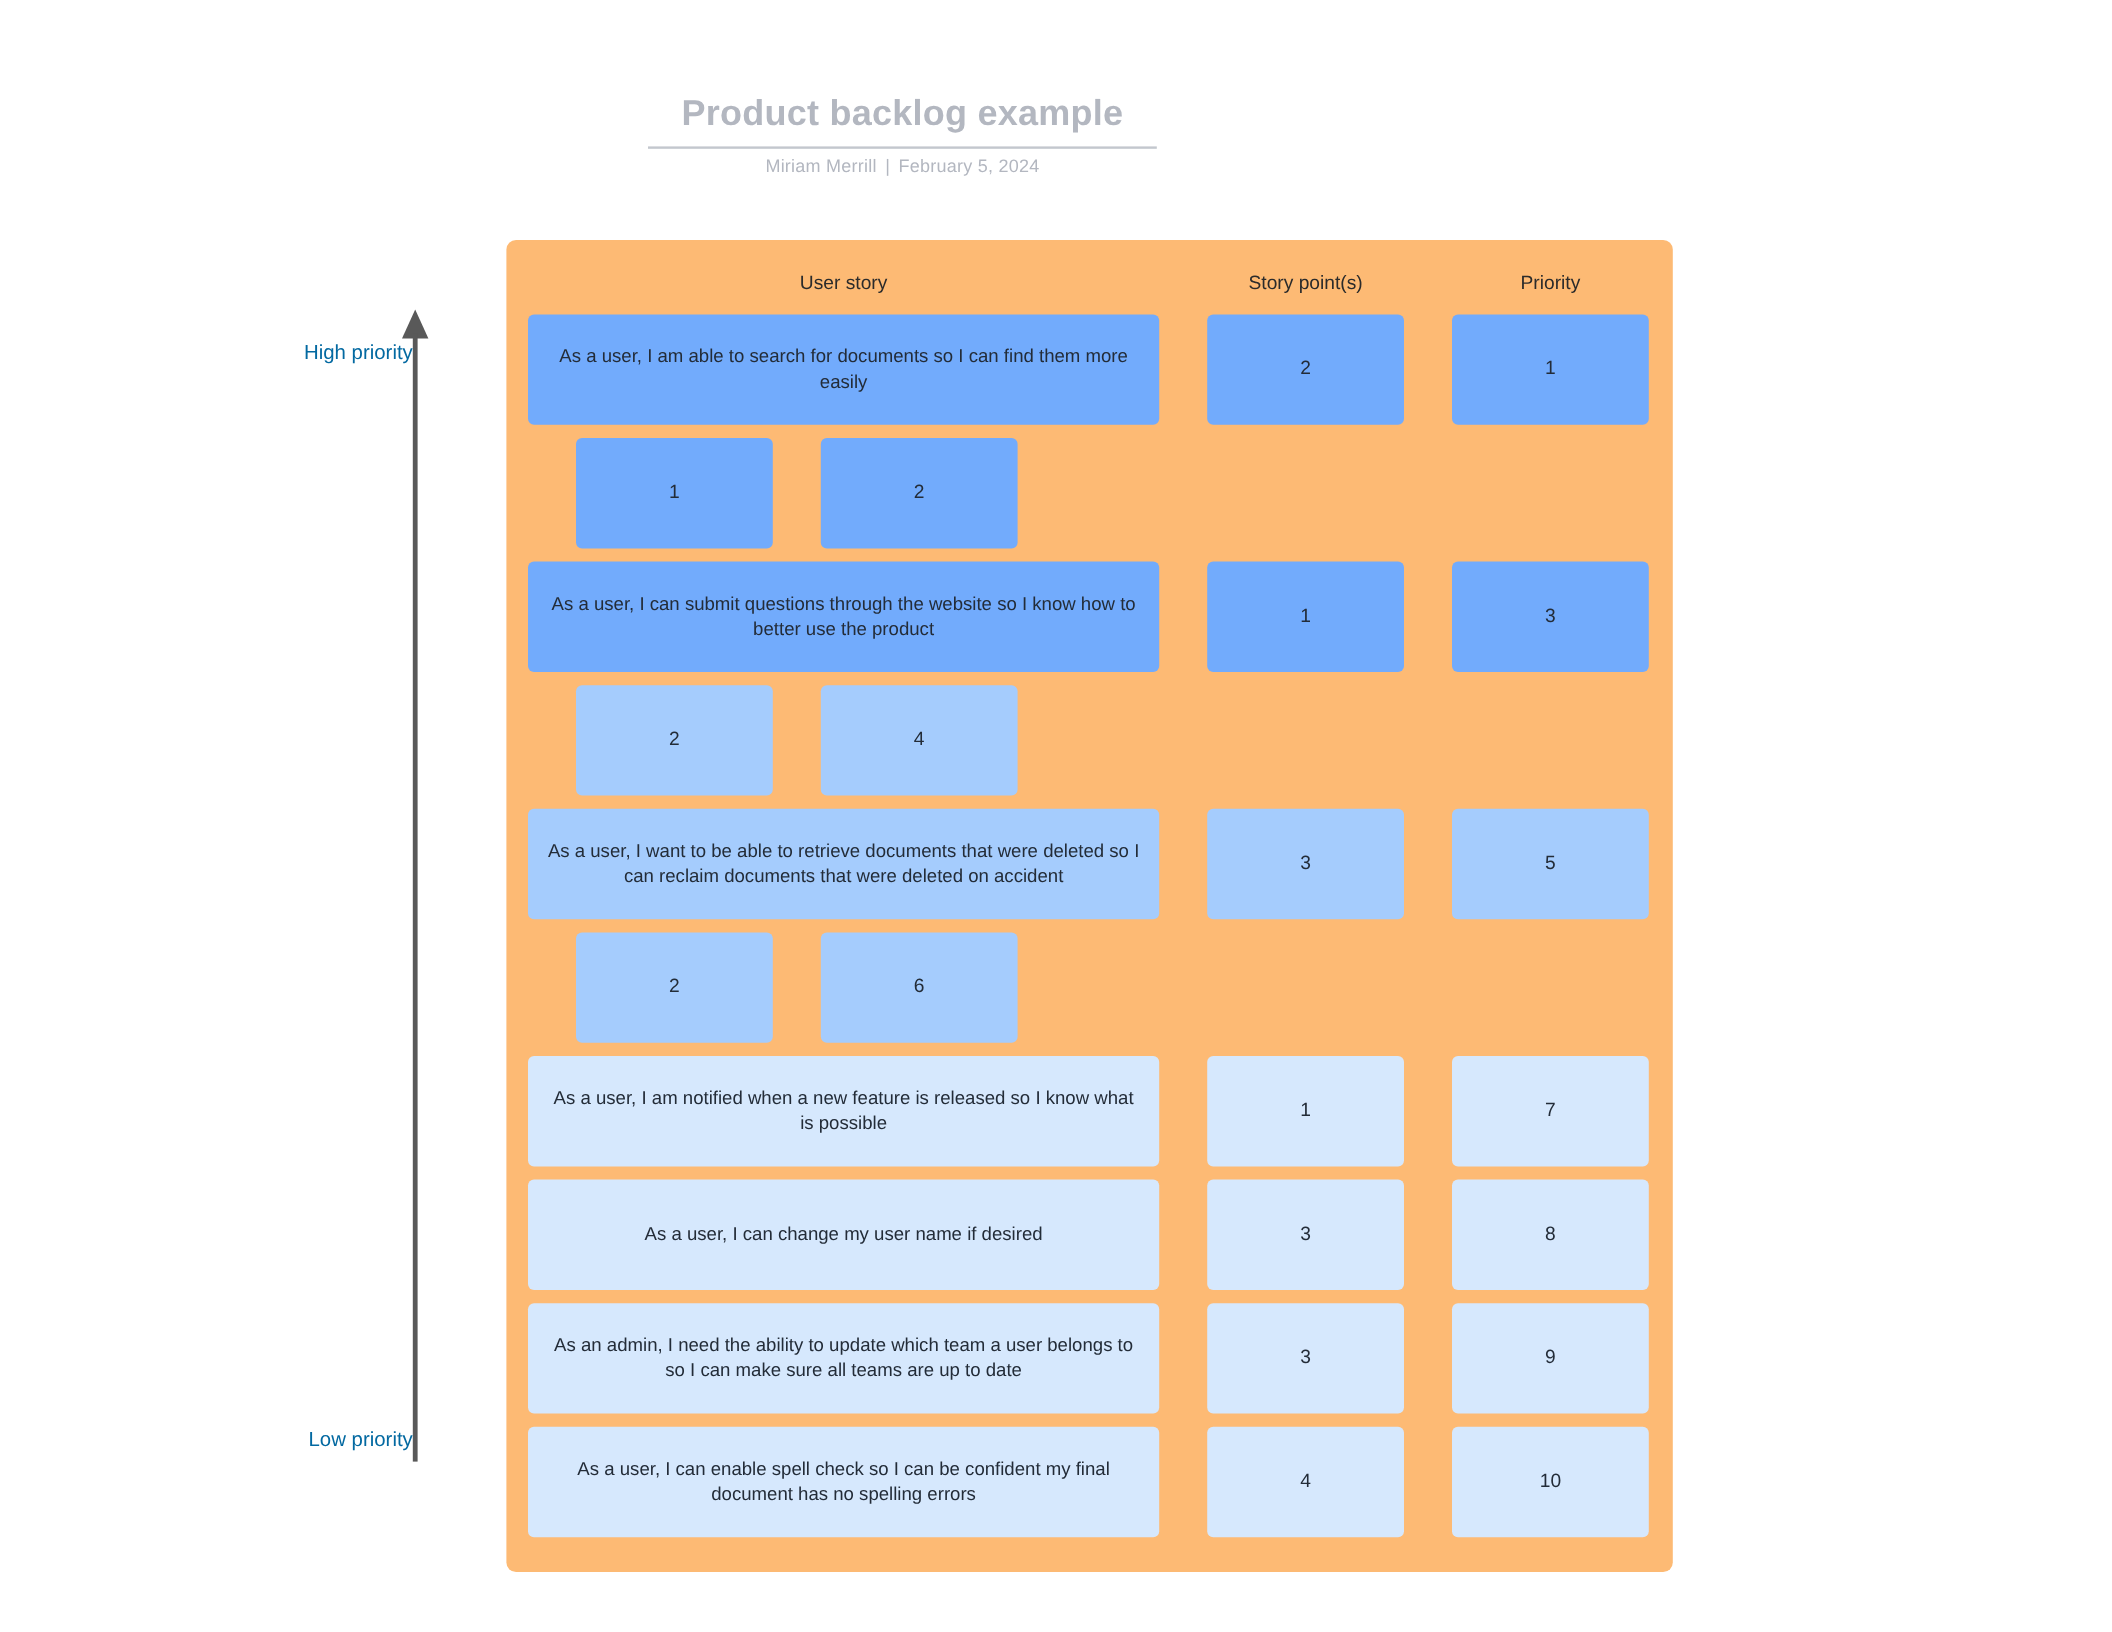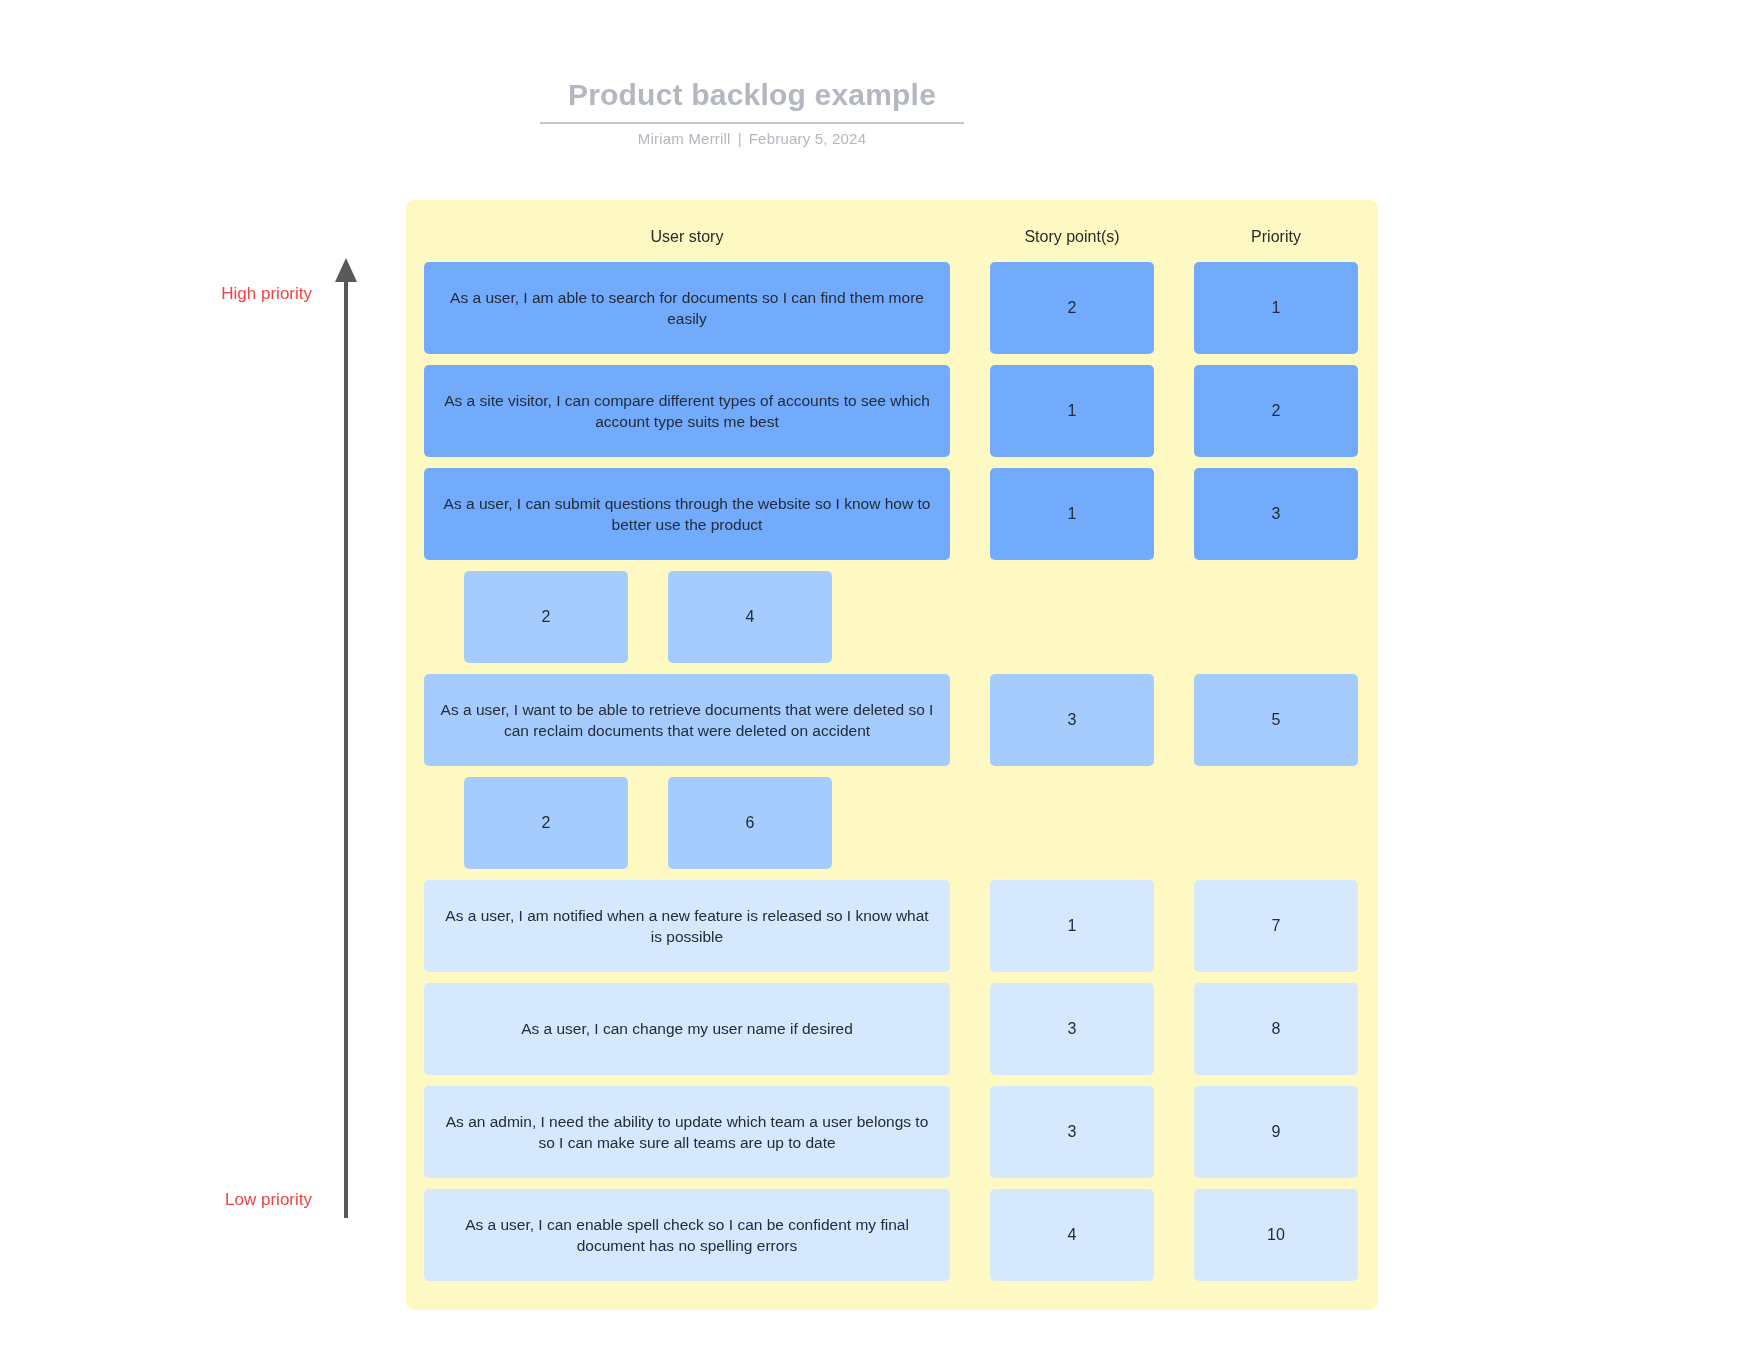--- a/index.html
+++ b/index.html
@@ -65,35 +65,35 @@
     left: 99px;
     top: 0px;
     width: 0;
     height: 0;
     border-left: 11px solid transparent;
     border-right: 11px solid transparent;
     border-bottom: 24px solid #595959;
   }
   .axis-label {
     position: absolute;
-    right: 54px;
+    right: 22px;
     font-size: 17px;
-    color: #ef4444;
+    color: #0369a1;
     white-space: nowrap;
   }
   .axis-label.high { top: 26px; }
   .axis-label.low  { bottom: 8px; }
 
   
   .panel {
     position: absolute;
-    left: 406px;
+    left: 422px;
     top: 200px;
     width: 972px;
-    background: #fef9c3;
+    background: #fdba74;
     border-radius: 8px;
     padding: 0 0 18px 0;
     box-sizing: border-box;
   }
   .grid-row {
     display: flex;
     align-items: flex-end;
     padding: 0 18px;
     box-sizing: border-box;
   }
@@ -163,21 +163,20 @@
     <div class="col-points col-head">Story point(s)</div>
     <div class="col-priority col-head">Priority</div>
   </div>
   <div id="rows-container">
       <div class="grid-row body-row">
         <div class="col-story cell cell-story tier-1">As a user, I am able to search for documents so I can find them more easily</div>
         <div class="col-points cell cell-num tier-1">2</div>
         <div class="col-priority cell cell-num tier-1">1</div>
       </div>
       <div class="grid-row body-row">
-        <div class="col-story cell cell-story tier-1">As a site visitor, I can compare different types of accounts to see which account type suits me best</div>
         <div class="col-points cell cell-num tier-1">1</div>
         <div class="col-priority cell cell-num tier-1">2</div>
       </div>
       <div class="grid-row body-row">
         <div class="col-story cell cell-story tier-1">As a user, I can submit questions through the website so I know how to better use the product</div>
         <div class="col-points cell cell-num tier-1">1</div>
         <div class="col-priority cell cell-num tier-1">3</div>
       </div>
       <div class="grid-row body-row">
         <div class="col-points cell cell-num tier-2">2</div>

